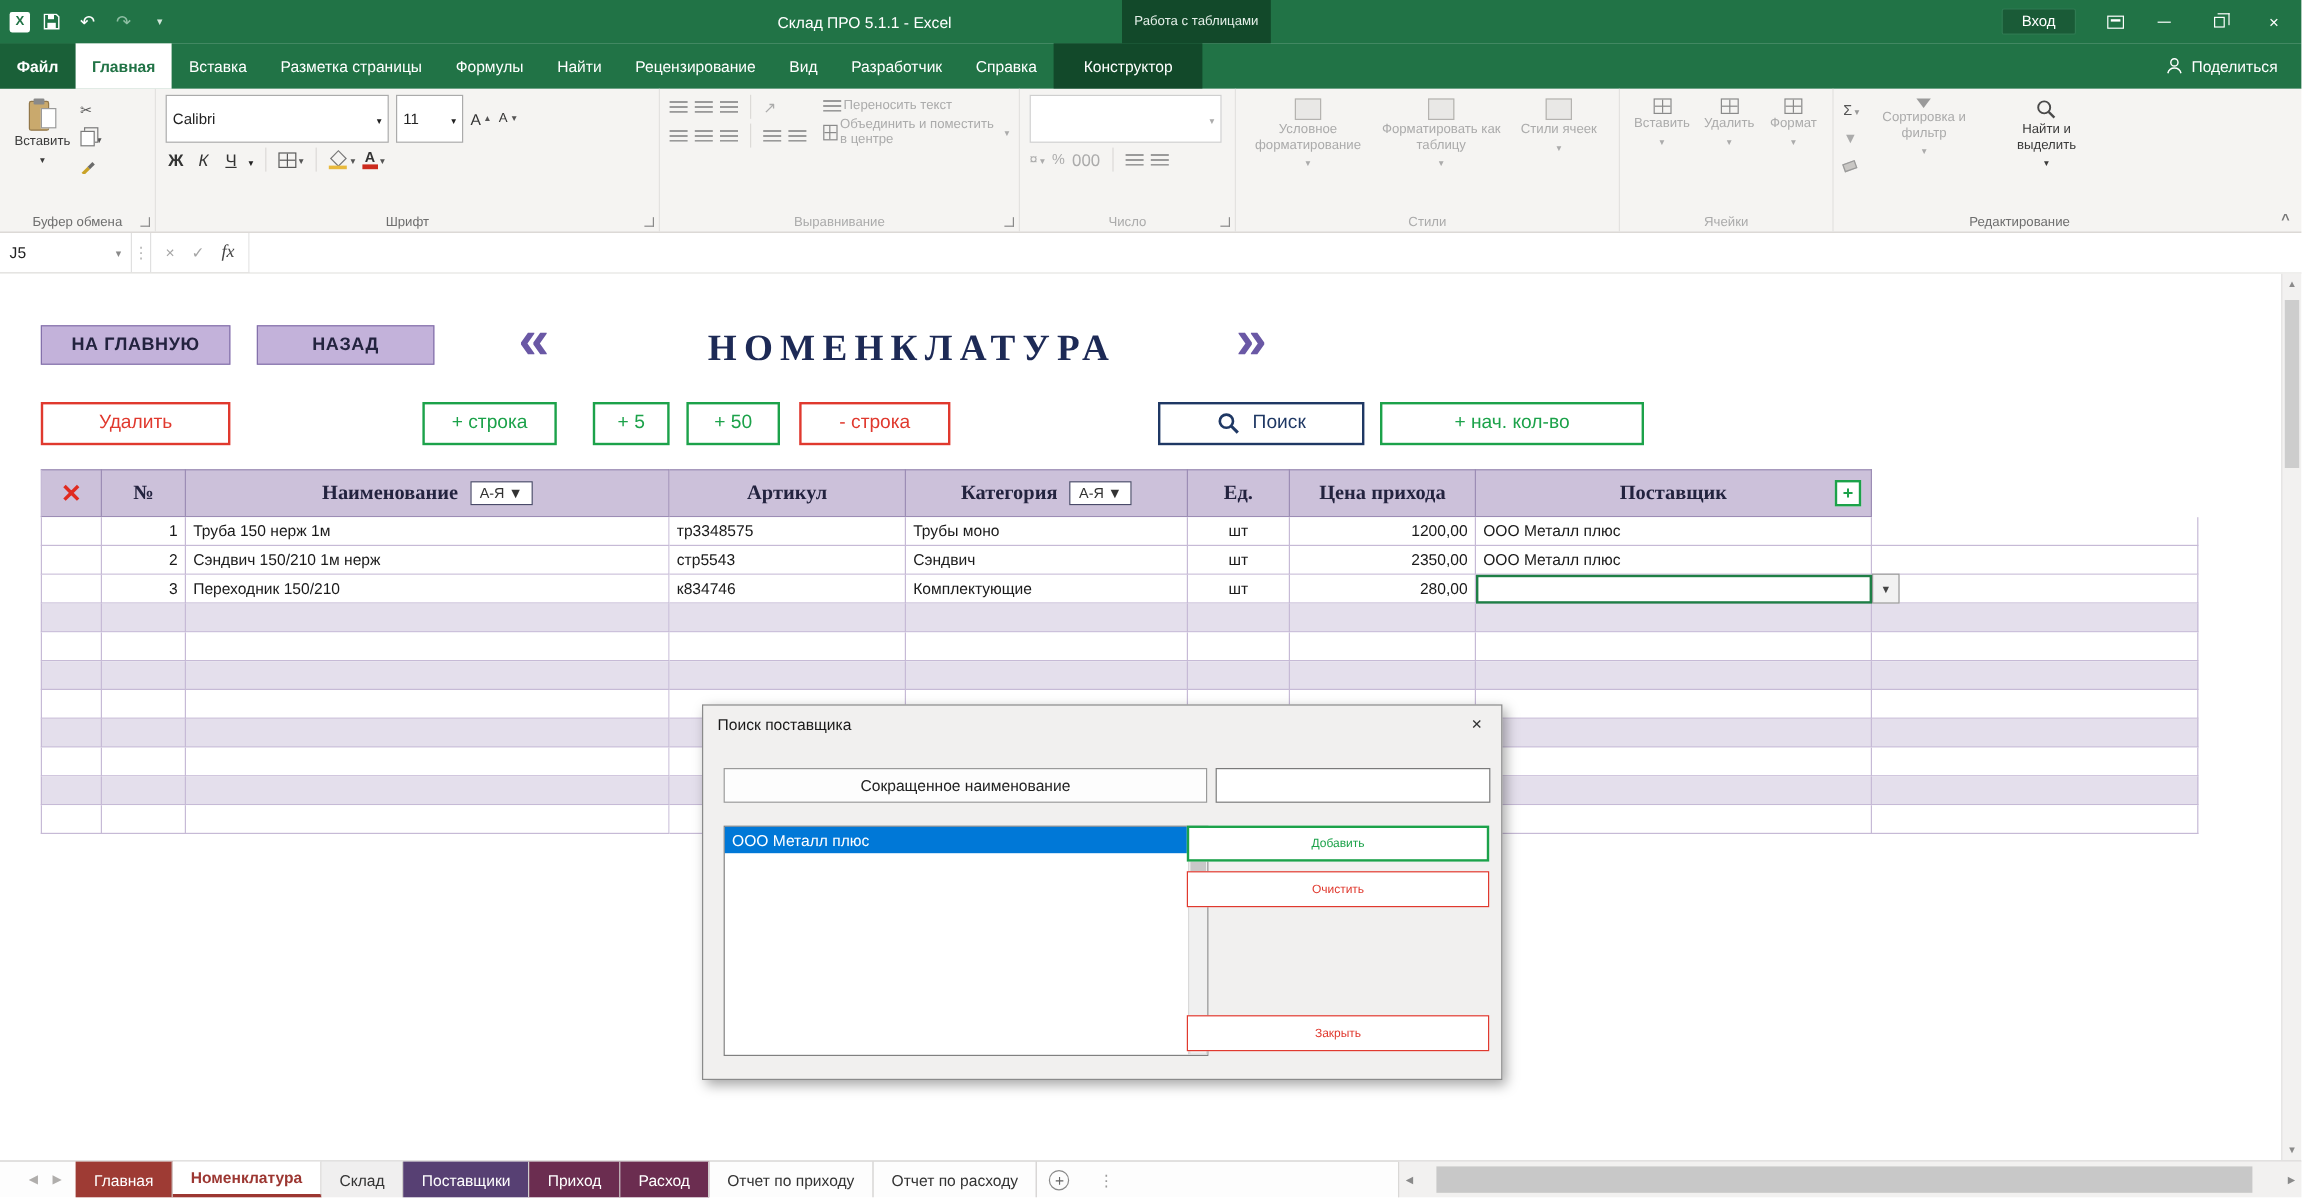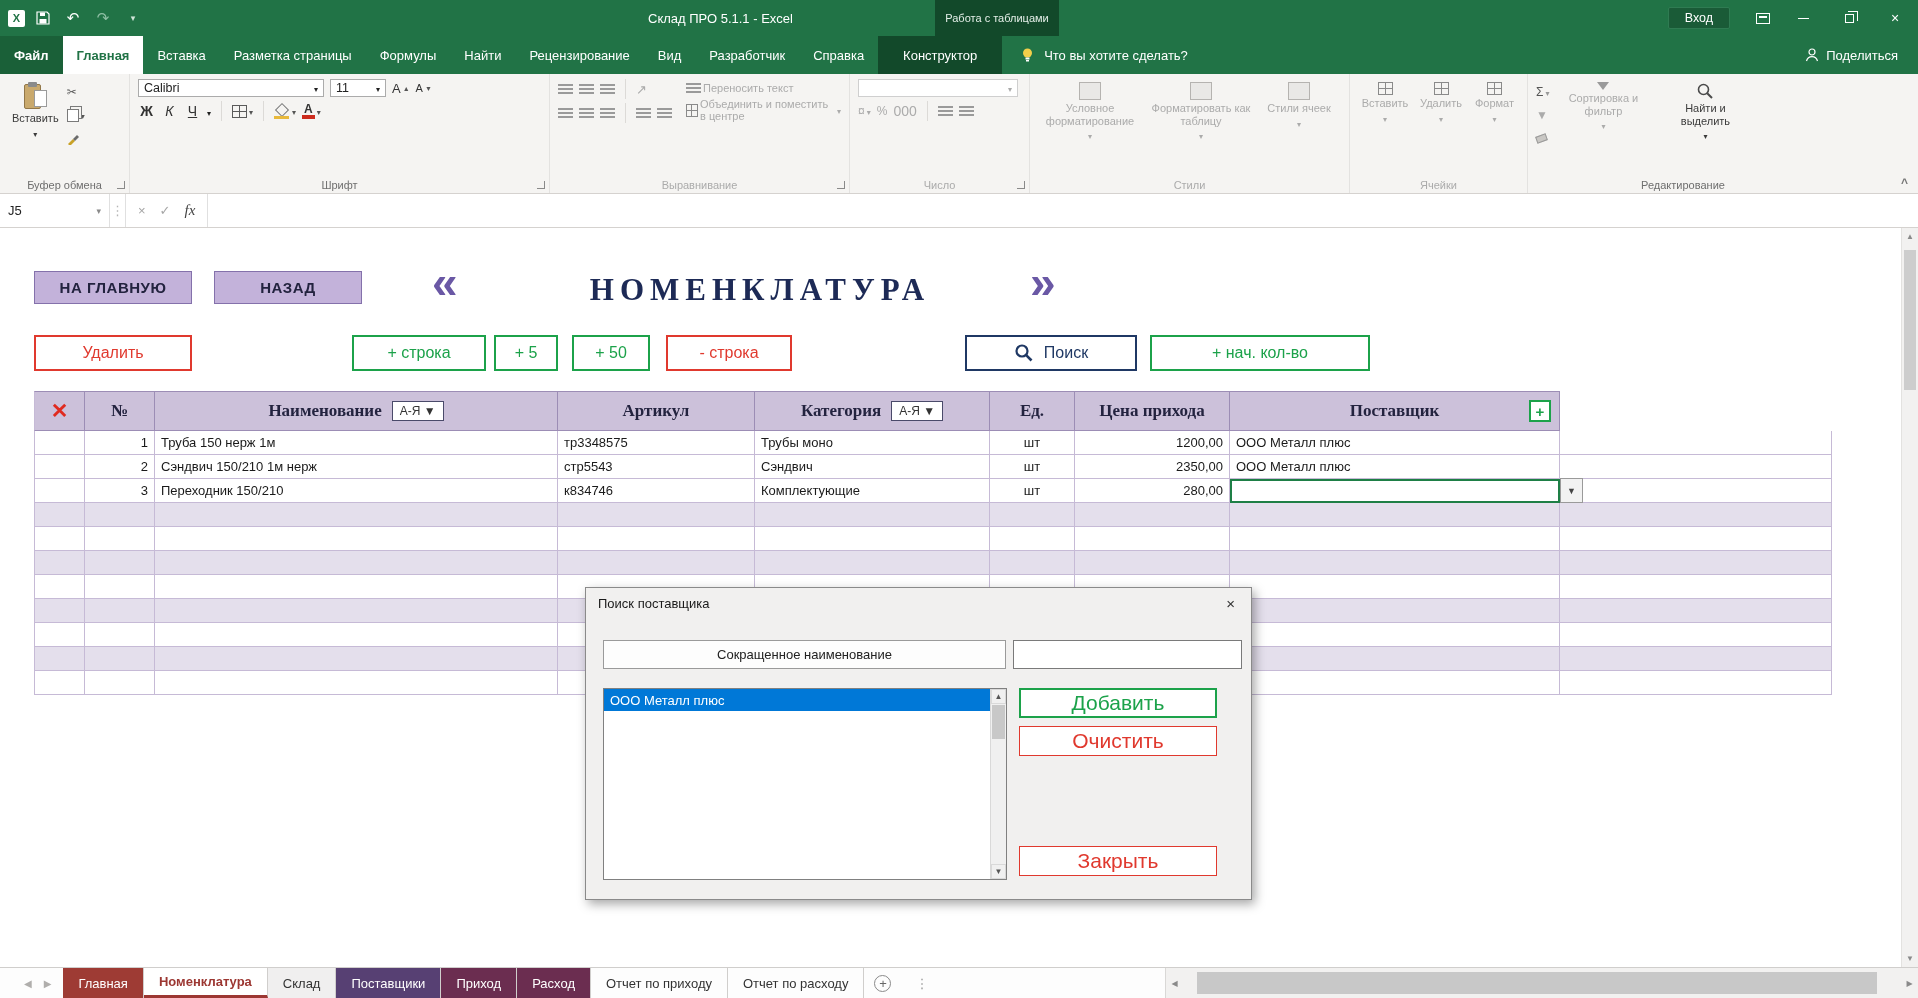--- a/index.html
+++ b/index.html
@@ -40,21 +40,21 @@
   .ribbon{height:120px;background:#F5F4F2;border-bottom:1px solid #D5D2CF;display:flex;position:relative;flex:0 0 auto}
   .rgroup{position:relative;border-right:1px solid #E3E2E0;padding:5px 8px 18px;display:flex;align-items:flex-start;gap:4px}
   .glabel{position:absolute;bottom:2px;left:0;right:0;text-align:center;font-size:11px;color:#6e6e6e;white-space:nowrap}
   .launcher{position:absolute;right:4px;bottom:4px;width:8px;height:8px;border-right:1px solid #8a8a8a;border-bottom:1px solid #8a8a8a}
   .bigbtn{display:flex;flex-direction:column;align-items:center;gap:2px;font-size:11px;color:#3b3b3b;text-align:center;line-height:1.15;padding:3px 4px 0}
   .caret::after{content:"▾";font-size:8px;color:inherit}
   .smallcol{display:flex;flex-direction:column;gap:5px;padding-top:4px}
   .sbtn{display:flex;align-items:center;gap:2px;font-size:12px;color:#555;height:18px}
   .vstack{display:flex;flex-direction:column;gap:4px}
   .grow-row{display:flex;align-items:center;gap:6px}
-  .combo{border:1px solid #ABABAB;background:#fff;height:18px;font-size:12.5px;padding:0 5px;display:flex;align-items:center;justify-content:space-between;color:#222}
+  .combo{border:1px solid #ABABAB;background:#fff;height:40px;font-size:12.5px;padding:0 5px;display:flex;align-items:center;justify-content:space-between;color:#222}
   .fmt{font-size:14px;color:#333;width:17px;text-align:center}
   .fmt.b{font-weight:bold}.fmt.i{font-style:italic}.fmt.u{text-decoration:underline}
   .sep{width:1px;height:20px;background:#DCDAD7;margin:0 4px}
   .mini{width:15px;height:13px;border:1px solid #8a8a8a;background:linear-gradient(#8a8a8a,#8a8a8a) center/100% 1px no-repeat,linear-gradient(#8a8a8a,#8a8a8a) center/1px 100% no-repeat}
   .mini.dark{border-color:#5a5a5a;background:linear-gradient(#5a5a5a,#5a5a5a) center/100% 1px no-repeat,linear-gradient(#5a5a5a,#5a5a5a) center/1px 100% no-repeat}
   .icon-fill{position:relative;width:16px;height:15px}
   .icon-fill::before{content:"";position:absolute;left:3px;top:1px;width:8px;height:8px;border:1px solid #777;transform:rotate(45deg)}
   .icon-fill::after{content:"";position:absolute;left:0;bottom:0;width:15px;height:3px;background:#E8B93C}
   .icon-fontcolor{display:inline-block;font-size:12px;font-weight:bold;color:#333;line-height:11px;border-bottom:4px solid #CC2B1D;padding:0 2px}
   .li{width:15px;height:10px;background:repeating-linear-gradient(to bottom,#9a9a9a 0 1.6px,transparent 1.6px 4.2px)}
@@ -116,21 +116,21 @@
   .dlg-close{margin-left:auto;font-size:15px;color:#333;padding:0 4px}
   .dlg-header{position:absolute;left:17px;top:52px;width:403px;height:29px;background:#FDFDFD;border:1px solid #9a9a9a;display:flex;align-items:center;justify-content:center;font-size:13px;color:#222}
   .dlg-input{position:absolute;left:427px;top:52px;width:229px;height:29px;background:#fff;border:1px solid #7a7a7a;font-size:13px;padding:0 6px;font-family:"Liberation Sans",sans-serif}
   .dlg-list{position:absolute;left:17px;top:100px;width:404px;height:192px;background:#fff;border:1px solid #808080}
   .dlg-item{height:22px;display:flex;align-items:center;padding:0 6px;font-size:13px;margin-right:16px}
   .dlg-item.selected{background:#0078D7;color:#fff}
   .dlg-scroll{position:absolute;right:0;top:0;bottom:0;width:16px;background:#F0F0F0;border-left:1px solid #D9D9D9;display:flex;flex-direction:column;align-items:center;font-size:8px;color:#555}
   .dlg-scroll .arr{height:15px;display:flex;align-items:center;justify-content:center;width:100%;background:#F0F0F0;border:1px solid #D9D9D9}
   .dlg-scroll .arr.bottom{position:absolute;bottom:0}
   .dlg-thumb{position:absolute;top:16px;left:1px;right:1px;height:34px;background:#C8C8C8}
-  .dlg-btn{position:absolute;left:433px;width:198px;height:30px;display:flex;align-items:center;justify-content:center;font-size:21px;background:#fff}
+  .dlg-btn{position:absolute;left:403px;width:252px;height:30px;display:flex;align-items:center;justify-content:center;font-size:10px;background:#fff}
   .dlg-green{border:2px solid #1CA24A;color:#1CA24A}
   .dlg-red{border:1px solid #E0392E;color:#E0392E}
 
   
   .tabbar{height:31px;display:flex;align-items:stretch;border-top:1px solid #D0CECC;background:#FDFDFD;font-size:13px;position:relative;flex:0 0 auto}
   .tnav{display:flex;align-items:center;gap:12px;padding:0 12px;color:#B0AEAC;font-size:10px}
   .stab{display:flex;align-items:center;padding:0 15px;border-right:1px solid #D0CECC;white-space:nowrap;color:#333}
   .stab.t-glavnaya{background:#9E3B34;color:#fff}
   .stab.t-active{background:#fff;color:#9C3732;font-weight:bold;border-bottom:3px solid #9C3732}
   .stab.t-sklad{background:#F0EFEF}
@@ -186,28 +186,20 @@
     <span class="rtab active">Главная</span>
     <span class="rtab">Вставка</span>
     <span class="rtab">Разметка страницы</span>
     <span class="rtab">Формулы</span>
     <span class="rtab">Найти</span>
     <span class="rtab">Рецензирование</span>
     <span class="rtab">Вид</span>
     <span class="rtab">Разработчик</span>
     <span class="rtab">Справка</span>
     <span class="rtab ctx">Конструктор</span>
-    <span class="tellme">
-      <svg width="15" height="16" viewBox="0 0 15 16">
-          <circle cx="7.5" cy="6" r="4.5" fill="#F2CF4A"></circle>
-          <rect x="5.5" y="10.5" width="4" height="2" fill="#fff"></rect>
-          <rect x="6" y="13" width="3" height="1.5" fill="#fff"></rect>
-        </svg>
-      <span>Что вы хотите сделать?</span>
-    </span>
     <span class="share">
       <svg width="14" height="14" viewBox="0 0 14 14">
           <circle cx="7" cy="4" r="3" fill="none" stroke="#fff" stroke-width="1.2"></circle>
           <path d="M1.5 13c.8-3 3-4.3 5.5-4.3S11.7 10 12.5 13" fill="none" stroke="#fff" stroke-width="1.2"></path>
         </svg>
       <span>Поделиться</span>
     </span>
   </div>
 
   <div class="ribbon">
@@ -427,21 +419,21 @@
 
   <div class="sheet">
 
     <div class="pbtn purple" style="left:34px;top:43px;width:158px;height:33px">НА ГЛАВНУЮ</div>
     <div class="pbtn purple" style="left:214px;top:43px;width:148px;height:33px">НАЗАД</div>
     <span class="chev" style="left:432px;top:34px">«</span>
     <div class="sheet-title" style="left:555px;top:44px;width:410px">НОМЕНКЛАТУРА</div>
     <span class="chev" style="left:1030px;top:34px">»</span>
 
     <div class="pbtn outline-red" style="left:34px;top:107px;width:158px;height:36px">Удалить</div>
-    <div class="pbtn outline-green" style="left:352px;top:107px;width:134px;height:36px">+ строка</div>
+    <div class="pbtn outline-green" style="left:352px;top:107px;width:112px;height:36px">+ строка</div>
     <div class="pbtn outline-green" style="left:494px;top:107px;width:64px;height:36px">+ 5</div>
     <div class="pbtn outline-green" style="left:572px;top:107px;width:78px;height:36px">+ 50</div>
     <div class="pbtn outline-red" style="left:666px;top:107px;width:126px;height:36px">- строка</div>
     <div class="pbtn outline-navy" style="left:965px;top:107px;width:172px;height:36px">
       <svg width="20" height="20" viewBox="0 0 20 20">
           <circle cx="8" cy="8" r="5.5" fill="none" stroke="#1F3864" stroke-width="2.2"></circle>
           <line x1="12.2" y1="12.2" x2="17.5" y2="17.5" stroke="#1F3864" stroke-width="2.6"></line>
         </svg>
       <span>Поиск</span>
     </div>

